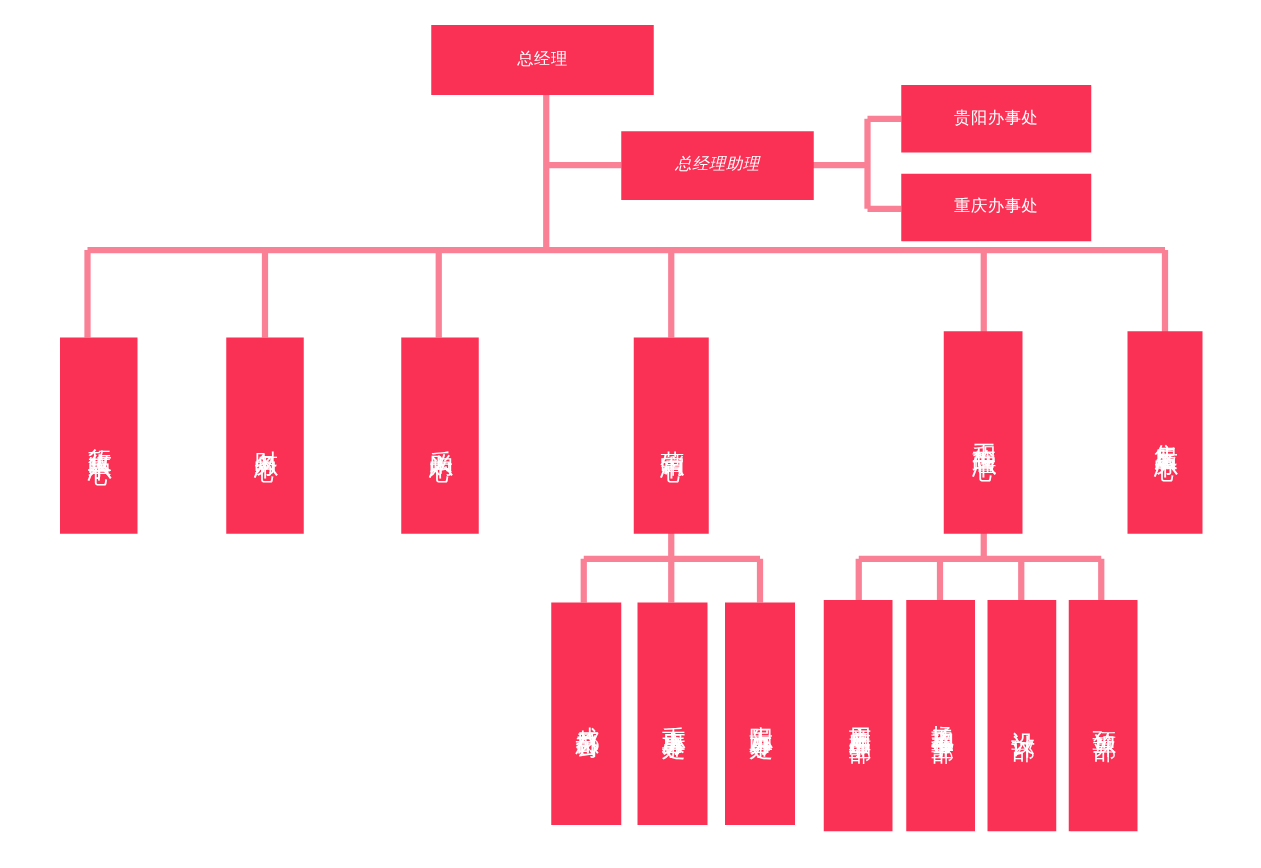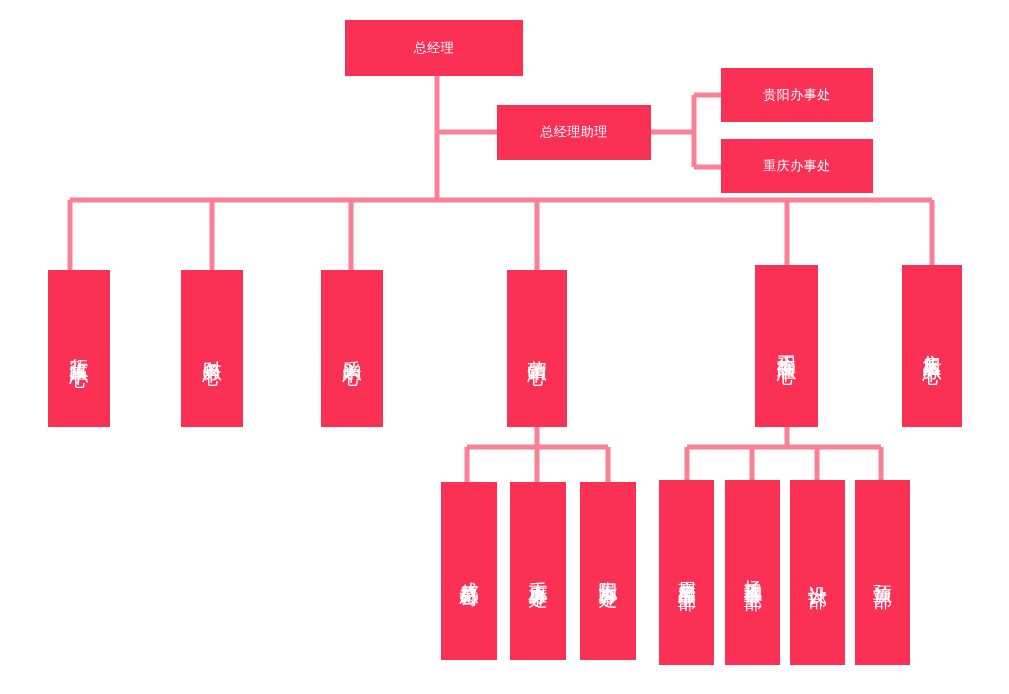--- a/index.html
+++ b/index.html
@@ -95,21 +95,21 @@
       <line x1="687" y1="447" x2="881" y2="447"></line>
       <line x1="687" y1="447" x2="687" y2="482"></line>
       <line x1="752" y1="447" x2="752" y2="482"></line>
       <line x1="817" y1="447" x2="817" y2="482"></line>
       <line x1="881" y1="447" x2="881" y2="482"></line>
     </g>
   </svg>
 
   <div class="node horiz" style="left:345px; top:20px; width:178px; height:56px;">总经理</div>
 
-  <div class="node horiz" style="left:497px; top:105px; width:154px; height:55px;">总经理助理</div>
+  <div class="node horiz" style="left:497px; top:105px; width:154px; height:55px;font-style:italic;">总经理助理</div>
 
   <div class="node horiz" style="left:721px; top:68px; width:152px; height:54px;">贵阳办事处</div>
 
   <div class="node horiz" style="left:721px; top:139px; width:152px; height:54px;">重庆办事处</div>
 
   <div class="node vert" style="left:48px; top:270px; width:62px; height:157px;">行政人事中心</div>
 
   <div class="node vert" style="left:181px; top:270px; width:62px; height:157px;">财务中心</div>
 
   <div class="node vert" style="left:321px; top:270px; width:62px; height:157px;">采购中心</div>

